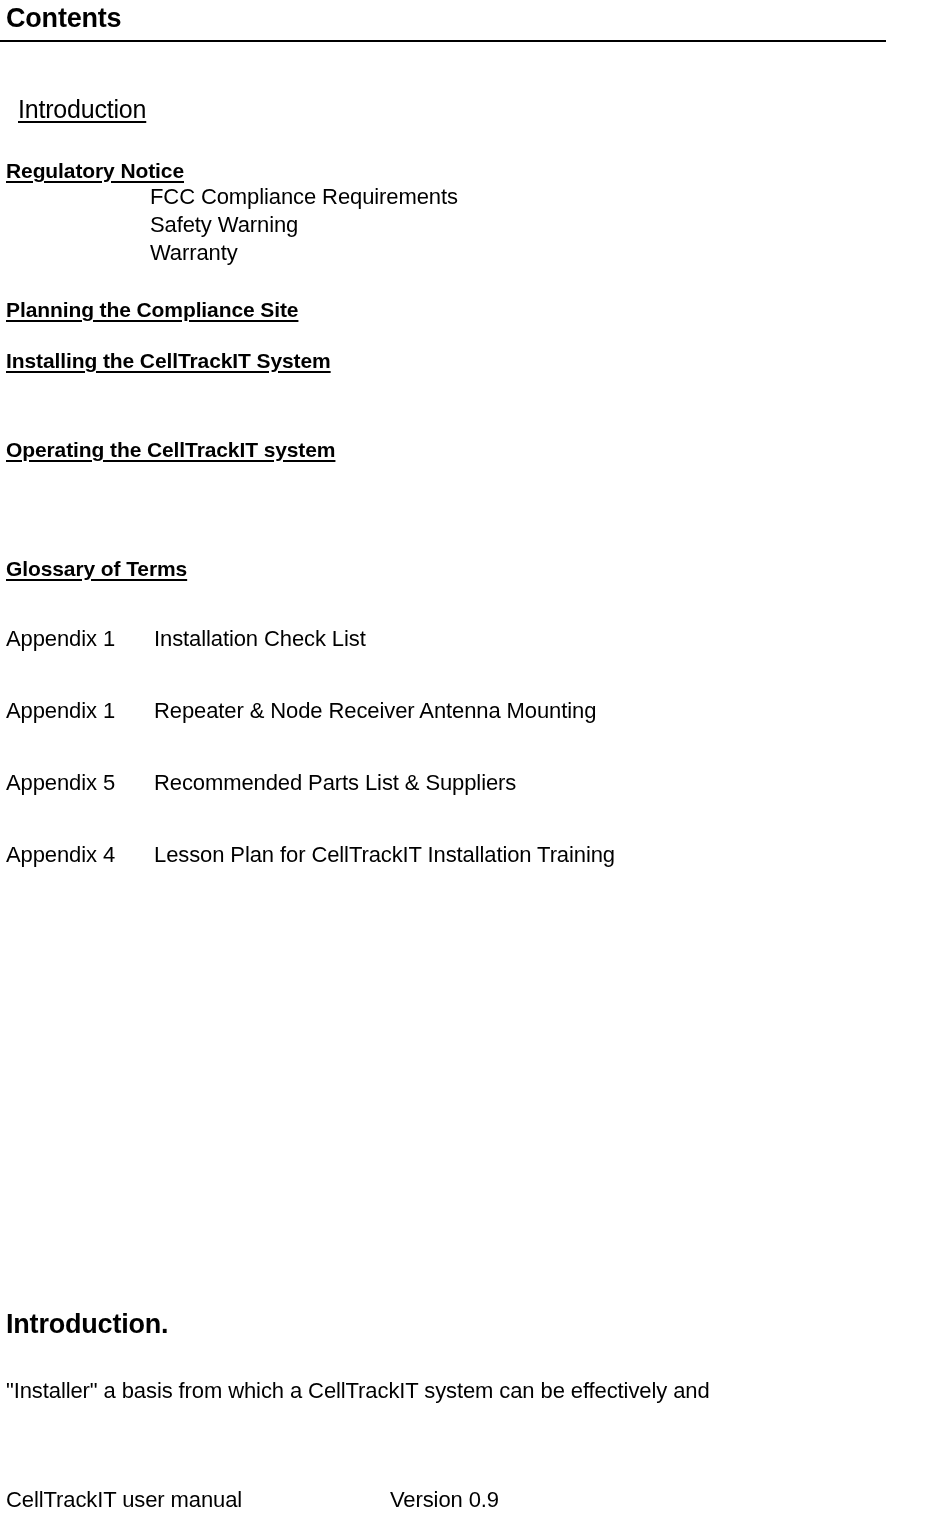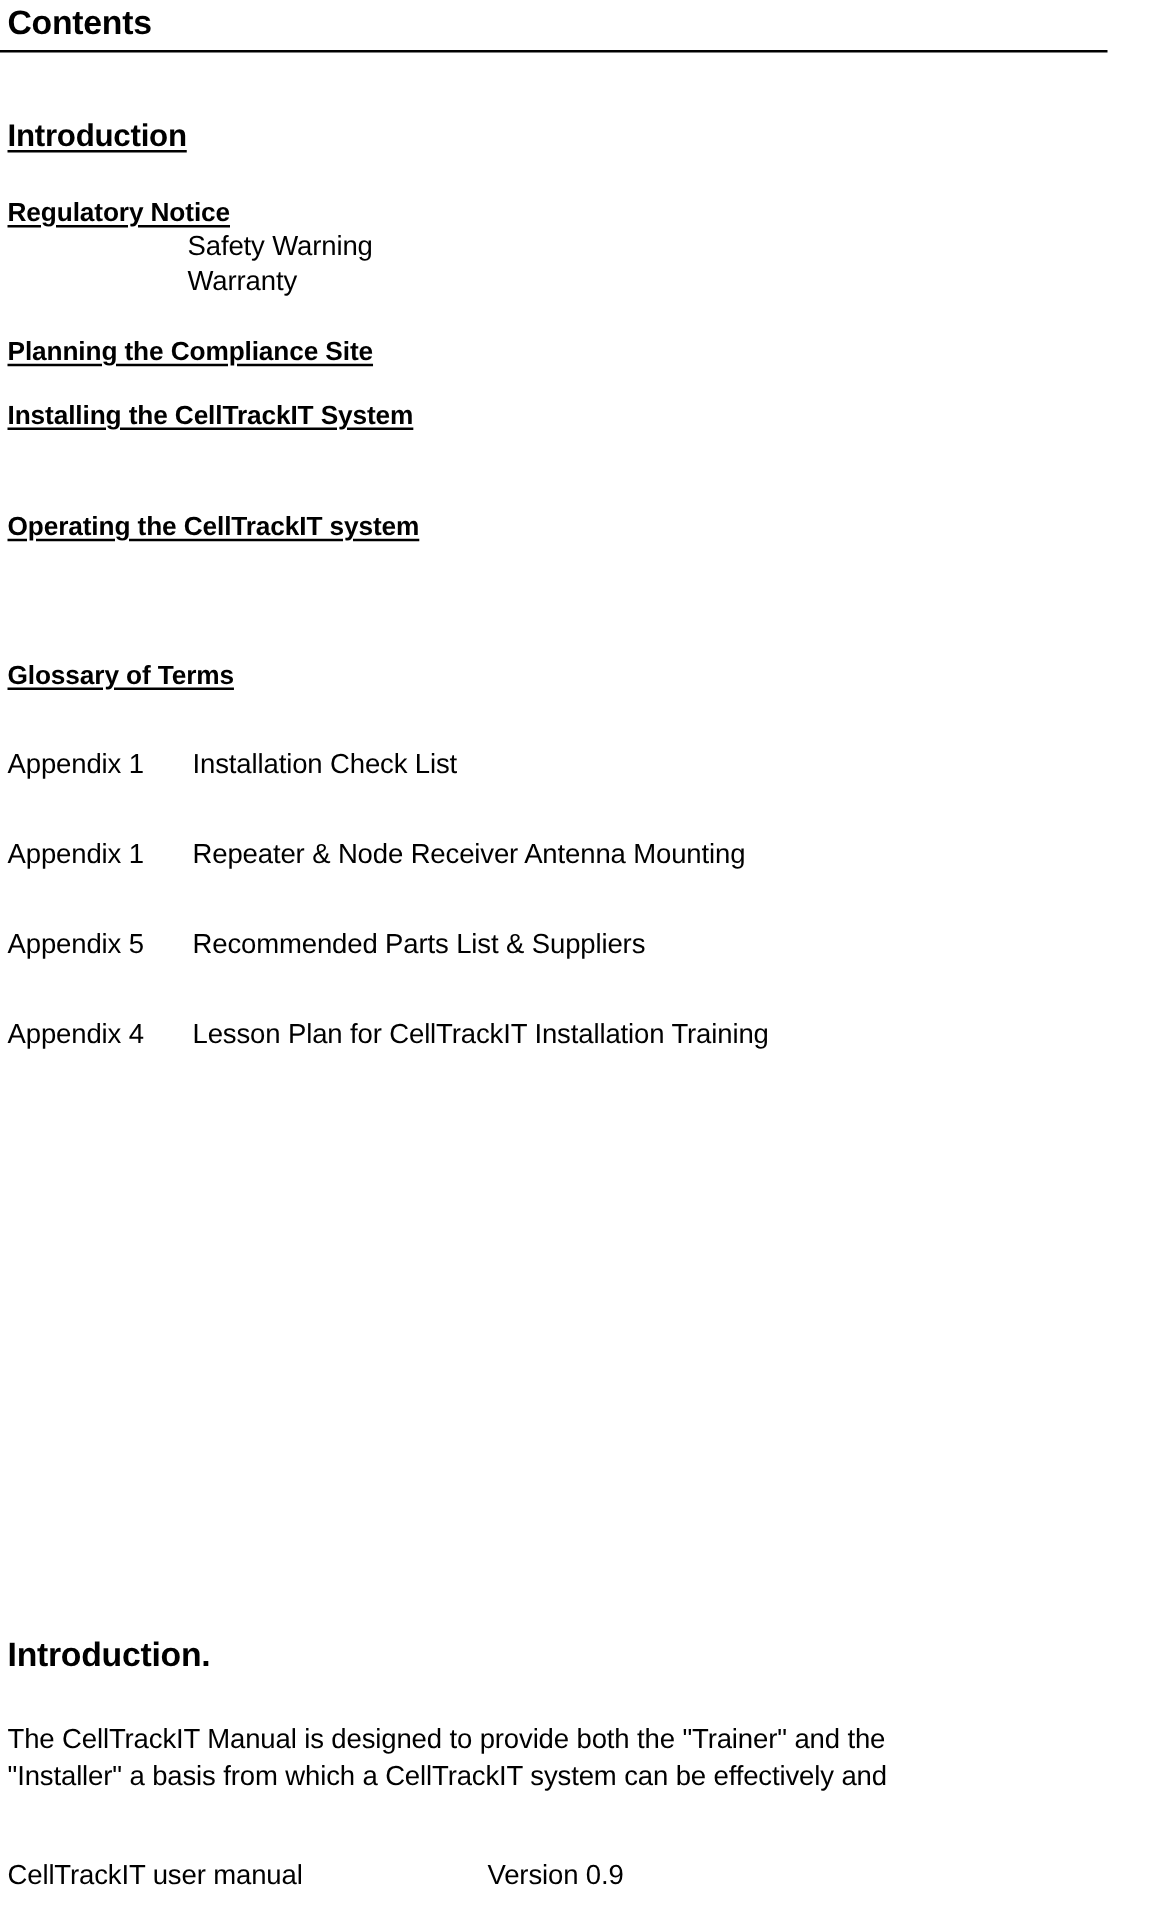--- a/index.html
+++ b/index.html
@@ -47,27 +47,28 @@
   
   .toc {
     position: absolute;
     left: 6px;
     top: 94px;
     width: 900px;
   }
 
   .h-major {
     font-size: 25px;
-    font-weight: bold;
+    font-weight: normal;
     line-height: 30px;
     text-decoration: underline;
     text-underline-offset: 3px;
     white-space: nowrap;
     display: inline-block;
     letter-spacing: -0.2px;
+    margin-left: 12px;
   }
   .h-section {
     font-size: 21px;
     font-weight: bold;
     line-height: 25px;
     text-decoration: underline;
     text-underline-offset: 3px;
     white-space: nowrap;
     display: inline-block;
     letter-spacing: -0.1px;
@@ -155,20 +156,21 @@
     <div class="blk">
       <span class="h-major">Introduction</span>
     </div>
 
     <div class="sp-34"></div>
 
     <div class="blk">
       <span class="h-section">Regulatory Notice</span>
     </div>
 
+    <div class="sub-item">FCC Compliance Requirements</div>
     <div class="sub-item">Safety Warning</div>
     <div class="sub-item">Warranty</div>
 
     <div class="sp-30"></div>
 
     <div class="blk">
       <span class="h-section">Planning the Compliance Site</span>
     </div>
 
     <div class="sp-26"></div>
@@ -203,21 +205,20 @@
     </div>
     <div class="appendix-row">
       <span class="ap-num">Appendix 4</span><span>Lesson Plan for CellTrackIT Installation Training</span>
     </div>
 
   </div>
 
   <div class="intro-block">
     <div class="intro-heading">Introduction.</div>
     <div class="intro-para">
-      <span class="pline">The CellTrackIT Manual is designed to provide both the "Trainer" and the</span>
       <span class="pline">"Installer" a basis from which a CellTrackIT system can be effectively and</span>
     </div>
   </div>
 
   <div class="footer">
     <span class="f-left">CellTrackIT user manual</span>
     <span class="f-mid">Version 0.9</span>
     <span class="f-right">Page 2</span>
   </div>
 

